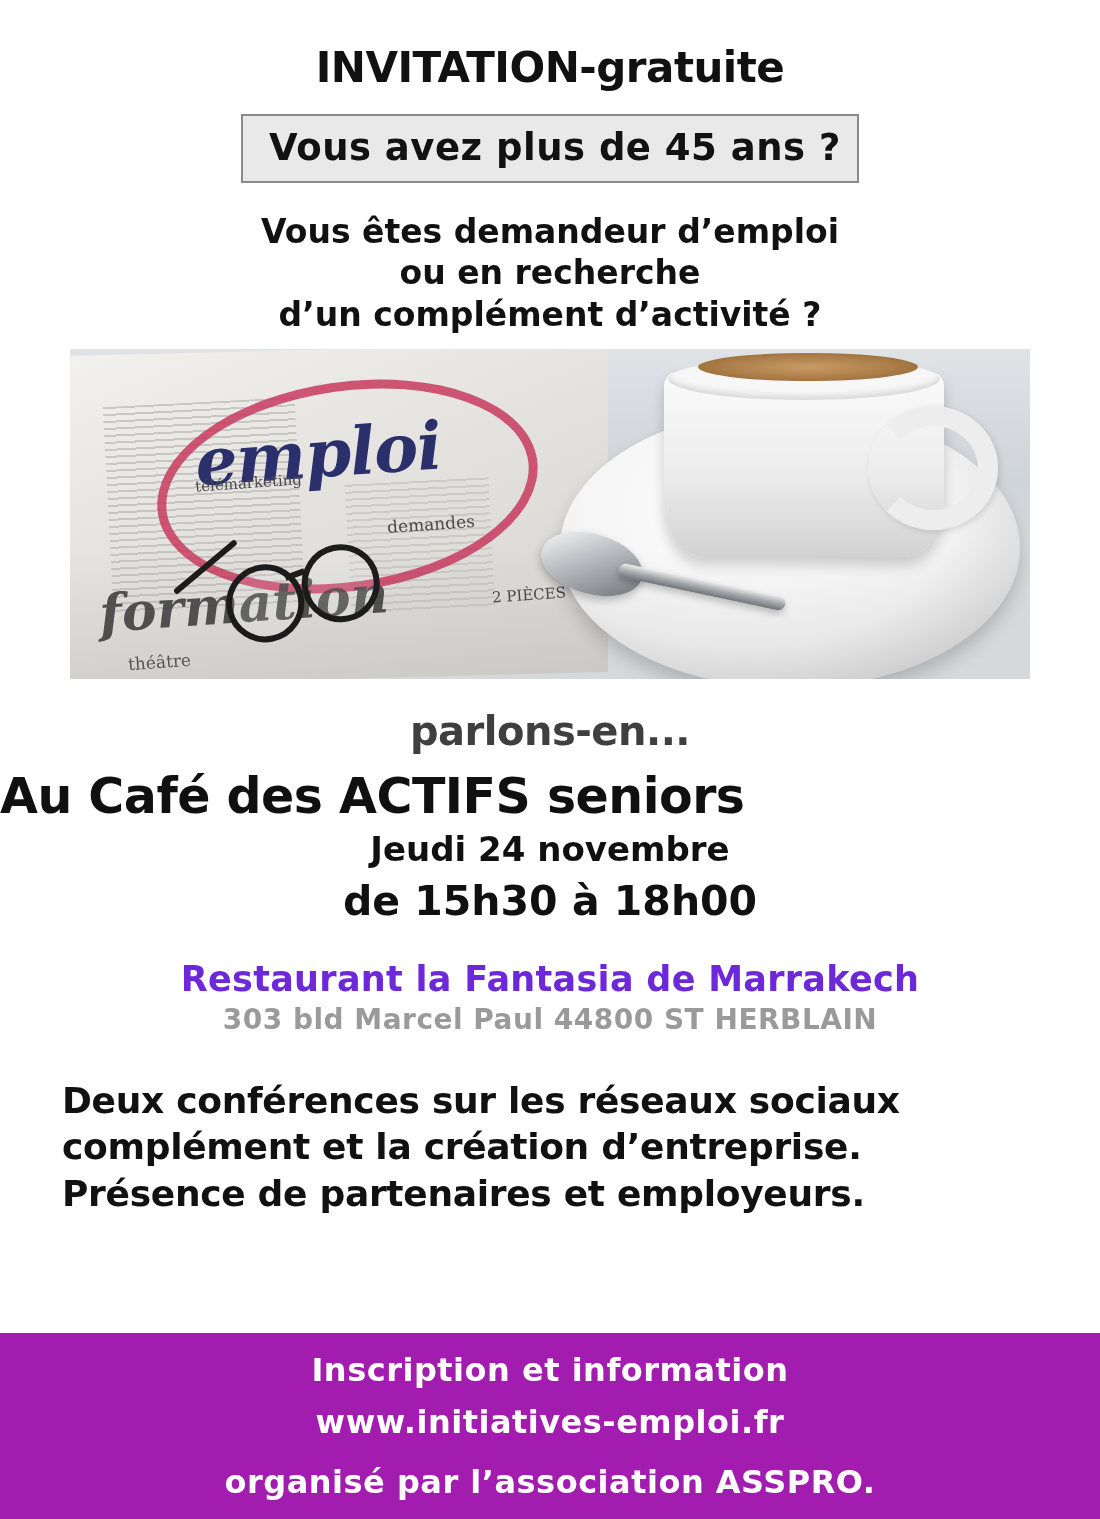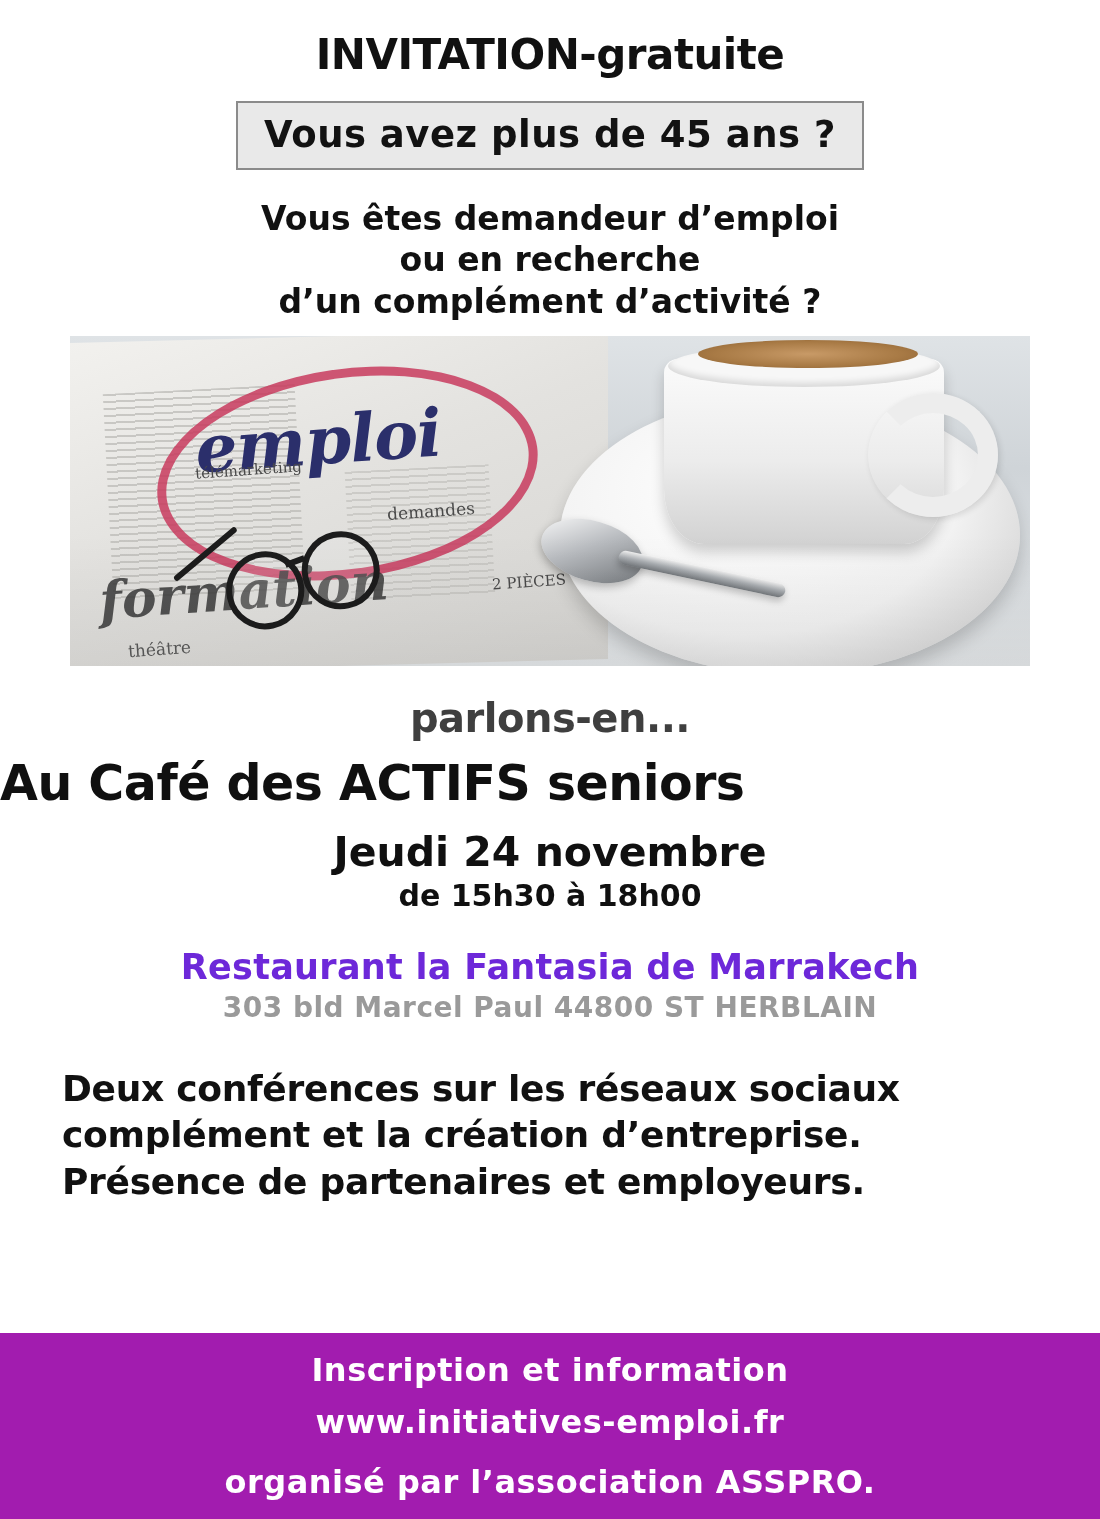--- a/index.html
+++ b/index.html
@@ -24,32 +24,32 @@
     flex-direction: column;
   }
 
   
   .headline {
     text-align: center;
     font-weight: bold;
     font-size: 42px;
     letter-spacing: -0.5px;
     color: #111111;
-    margin-top: 30px;
+    margin-top: 43px;
   }
 
   .subtitle-box-wrap {
     display: flex;
     justify-content: center;
     margin-top: 22px;
   }
   .subtitle-box {
     background: #e9e9e9;
     border: 2px solid #8b8b8b;
-    padding: 10px 26px 12px 26px;
+    padding: 10px 16px 12px 26px;
     font-size: 37px;
     font-weight: bold;
     color: #121212;
     letter-spacing: 0.5px;
   }
 
   .question {
     text-align: center;
     margin-top: 28px;
     font-size: 33px;
@@ -296,29 +296,29 @@
   }
   .event-title {
     margin-top: 14px;
     font-size: 49px;
     font-weight: bold;
     color: #101010;
     letter-spacing: -0.5px;
   }
   .event-date {
     text-align: center;
-    margin-top: 16px;
+    margin-top: 4px;
+    font-size: 34px;
+    font-weight: bold;
+    color: #101010;
+  }
+  .event-hours {
+    text-align: center;
+    margin-top: 8px;
     font-size: 41px;
-    font-weight: bold;
-    color: #101010;
-  }
-  .event-hours {
-    text-align: center;
-    margin-top: 2px;
-    font-size: 30px;
     font-weight: bold;
     color: #101010;
   }
 
   .venue {
     text-align: center;
     margin-top: 34px;
     font-size: 35px;
     font-weight: bold;
     color: #6d28d9;

